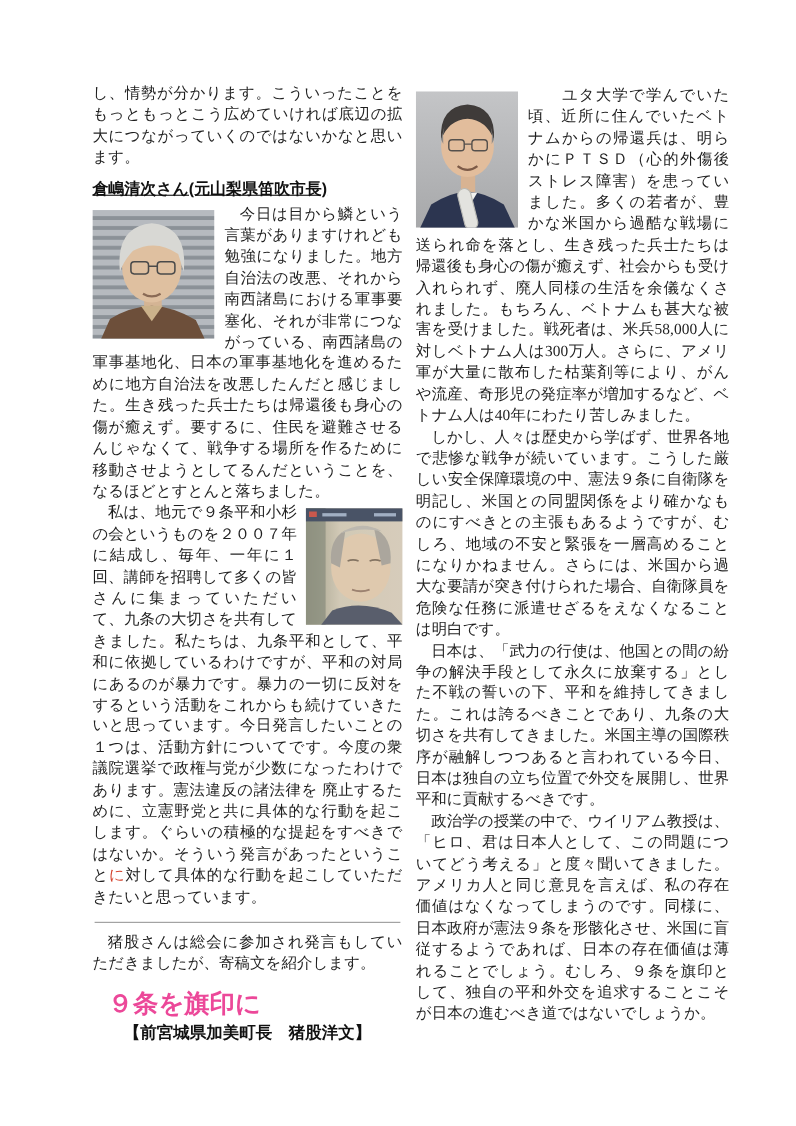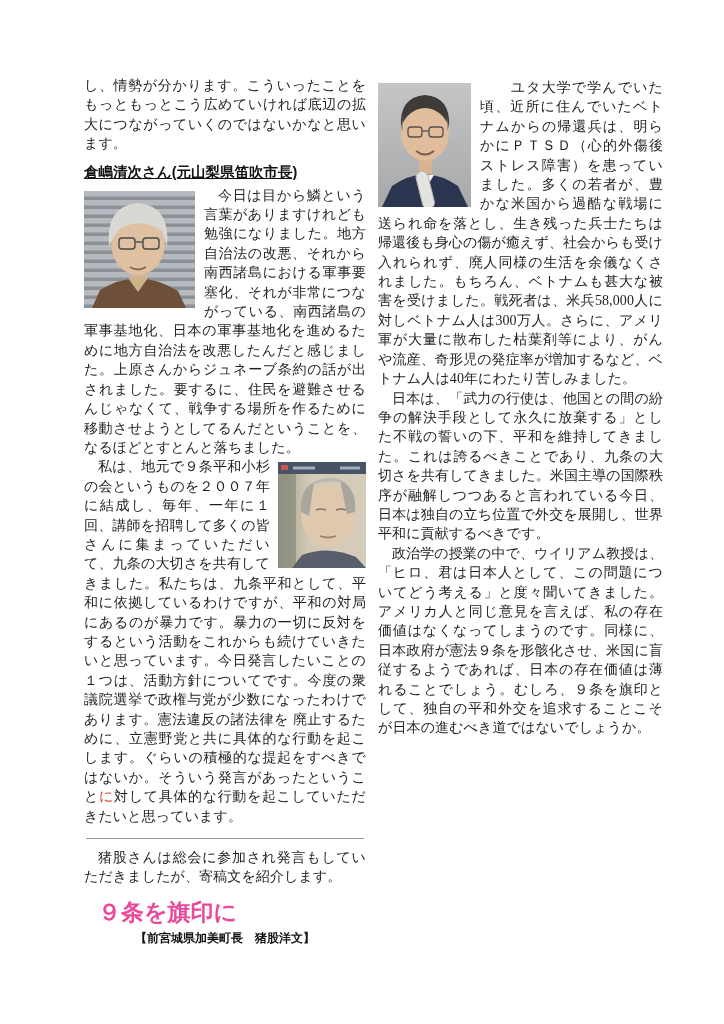--- a/index.html
+++ b/index.html
@@ -49,21 +49,21 @@
     font-family:"Liberation Sans","DejaVu Sans",sans-serif;
     font-size:23px;
     font-weight:bold;
     color:#ec4899;
     line-height:28px;
   }
   p.byline{
     margin:4px 0 0 0;
     text-align:center;
     font-family:"Liberation Sans","DejaVu Sans",sans-serif;
-    font-size:12px;
+    font-size:15px;
     font-weight:bold;
     color:#111;
   }
   .clearfix::after{content:"";display:block;clear:both;}
 </style>
 </head>
 <body>
 
 <div class="page">
 
@@ -85,21 +85,21 @@
         <rect x="47" y="72" width="16" height="18" fill="#d4b494"></rect>
         <ellipse cx="54" cy="52" rx="27" ry="32" fill="#dfc0a0"></ellipse>
         <path d="M25 56 Q21 15 54 12 Q87 15 83 56 L78 40 Q58 26 37 37 Q29 45 25 56 Z" fill="#d8d8d4"></path>
         <rect x="35" y="47" width="16" height="11" rx="3" fill="none" stroke="#4a4a4a" stroke-width="1.4"></rect>
         <rect x="59" y="47" width="16" height="11" rx="3" fill="none" stroke="#4a4a4a" stroke-width="1.4"></rect>
         <line x1="51" y1="51" x2="59" y2="51" stroke="#4a4a4a" stroke-width="1.4"></line>
         <path d="M46 76 Q54 81 62 76" stroke="#8a6a55" stroke-width="2" fill="none"></path>
         <path d="M8 117 L16 99 Q34 88 54 87 Q74 88 94 100 L102 117 Z" fill="#6d4f3a"></path>
         <path d="M44 87 L54 101 L64 87 Z" fill="#cbb28b"></path>
       </svg>
-      <p class="body indent1">今日は目から鱗という言葉がありますけれども勉強になりました。地方自治法の改悪、それから南西諸島における軍事要塞化、それが非常につながっている、南西諸島の軍事基地化、日本の軍事基地化を進めるために地方自治法を改悪したんだと感じました。上原さんからジュネーブ条約の話が出されました。要するに、住民を避難させるんじゃなくて、戦争する場所を作るために移動させようとしてるんだということを、なるほどとすとんと落ちました。</p>
+      <p class="body indent1">今日は目から鱗という言葉がありますけれども勉強になりました。地方自治法の改悪、それから南西諸島における軍事要塞化、それが非常につながっている、南西諸島の軍事基地化、日本の軍事基地化を進めるために地方自治法を改悪したんだと感じました。生き残った兵士たちは帰還後も身心の傷が癒えず。要するに、住民を避難させるんじゃなくて、戦争する場所を作るために移動させようとしてるんだということを、なるほどとすとんと落ちました。</p>
     </div>
 
 
     <div class="para-with-photo clearfix">
       <svg class="photo photo-right" width="88" height="106" viewBox="0 0 88 106" aria-hidden="true">
         <defs>
           <linearGradient id="vidbg" x1="0" y1="0" x2="1" y2="0">
             <stop offset="0" stop-color="#8e8c74"></stop>
             <stop offset="0.35" stop-color="#c9bfa8"></stop>
             <stop offset="1" stop-color="#cfc3ae"></stop>
@@ -156,20 +156,21 @@
         <path d="M38 68 Q47 75 56 68" stroke="#7c5a47" stroke-width="2" fill="none"></path>
         <path d="M4 124 L14 103 Q30 92 47 91 Q64 92 80 103 L90 124 Z" fill="#2c3550"></path>
         <path d="M38 92 L47 107 L56 92 Z" fill="#f2f2f0"></path>
         <g transform="rotate(-14 47 106)">
           <rect x="41" y="88" width="12" height="38" rx="6" fill="#e3e3df" stroke="#b9b9b4" stroke-width="1"></rect>
         </g>
       </svg>
       <p class="body indent2">ユタ大学で学んでいた頃、近所に住んでいたベトナムからの帰還兵は、明らかにＰＴＳＤ（心的外傷後ストレス障害）を患っていました。多くの若者が、豊かな米国から過酷な戦場に送られ命を落とし、生き残った兵士たちは帰還後も身心の傷が癒えず、社会からも受け入れられず、廃人同様の生活を余儀なくされました。もちろん、ベトナムも甚大な被害を受けました。戦死者は、米兵58,000人に対しベトナム人は300万人。さらに、アメリ軍が大量に散布した枯葉剤等により、がんや流産、奇形児の発症率が増加するなど、ベトナム人は40年にわたり苦しみました。</p>
     </div>
 
+    <p class="body indent1">しかし、人々は歴史から学ばず、世界各地で悲惨な戦争が続いています。こうした厳しい安全保障環境の中、憲法９条に自衛隊を明記し、米国との同盟関係をより確かなものにすべきとの主張もあるようですが、むしろ、地域の不安と緊張を一層高めることになりかねません。さらには、米国から過大な要請が突き付けられた場合、自衛隊員を危険な任務に派遣せざるをえなくなることは明白です。</p>
 
     <p class="body indent1">日本は、「武力の行使は、他国との間の紛争の解決手段として永久に放棄する」とした不戦の誓いの下、平和を維持してきました。これは誇るべきことであり、九条の大切さを共有してきました。米国主導の国際秩序が融解しつつあると言われている今日、日本は独自の立ち位置で外交を展開し、世界平和に貢献するべきです。</p>
 
     <p class="body indent1">政治学の授業の中で、ウイリアム教授は、「ヒロ、君は日本人として、この問題についてどう考える」と度々聞いてきました。アメリカ人と同じ意見を言えば、私の存在価値はなくなってしまうのです。同様に、日本政府が憲法９条を形骸化させ、米国に盲従するようであれば、日本の存在価値は薄れることでしょう。むしろ、９条を旗印として、独自の平和外交を追求することこそが日本の進むべき道ではないでしょうか。</p>
 
   </div>
 
 </div>
 
 </body></html>

